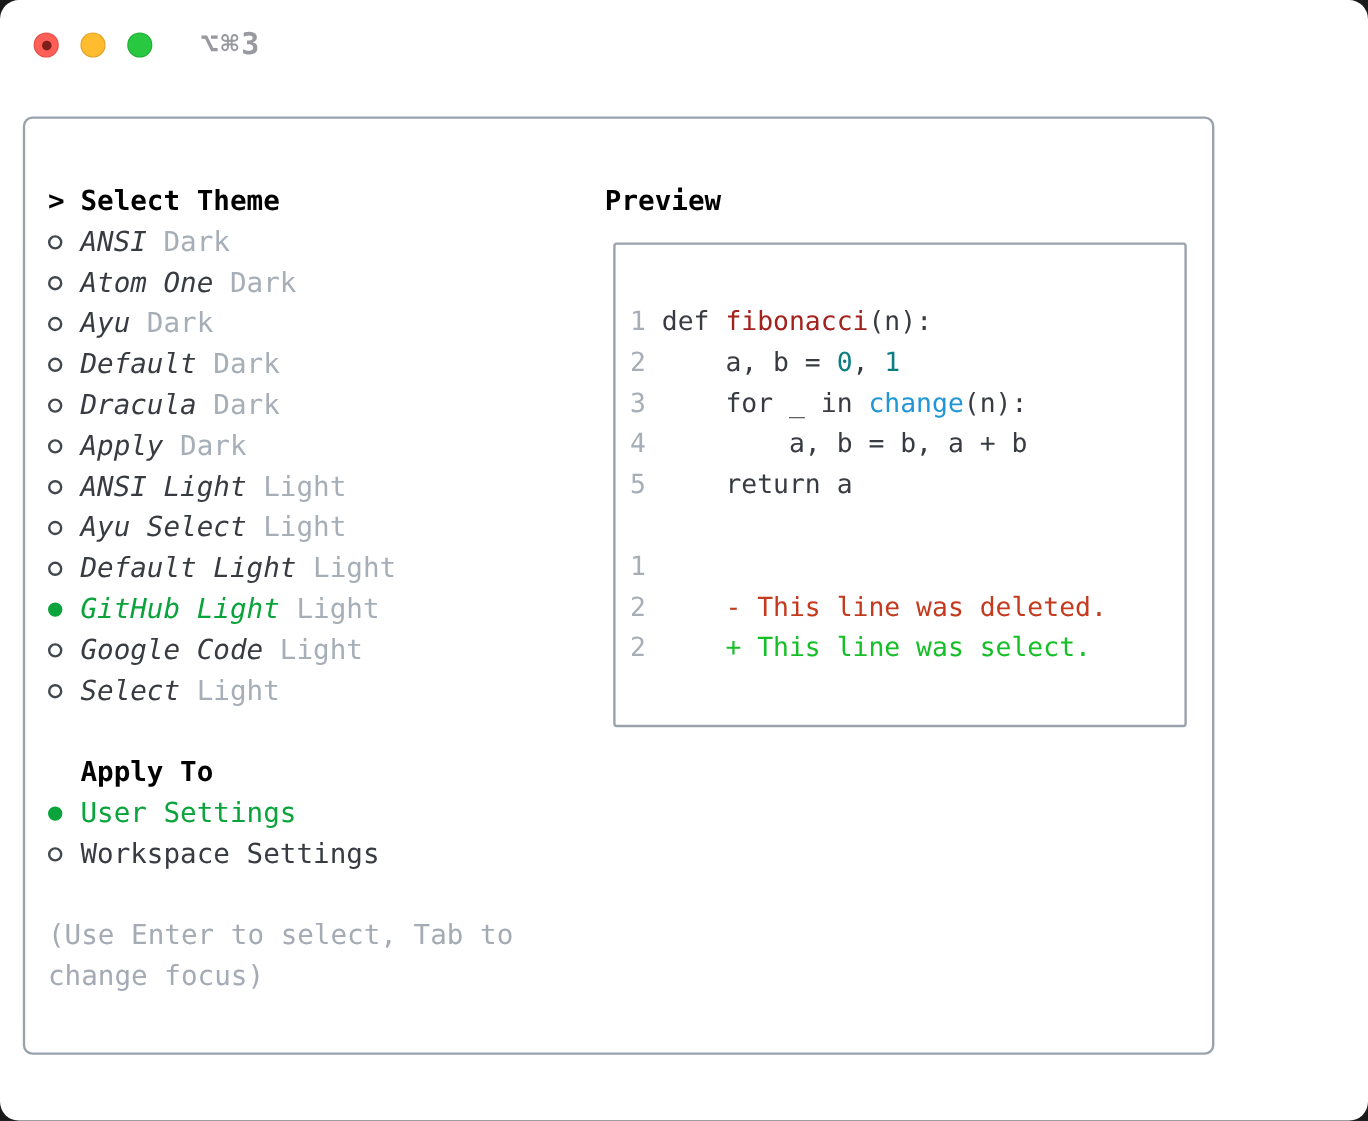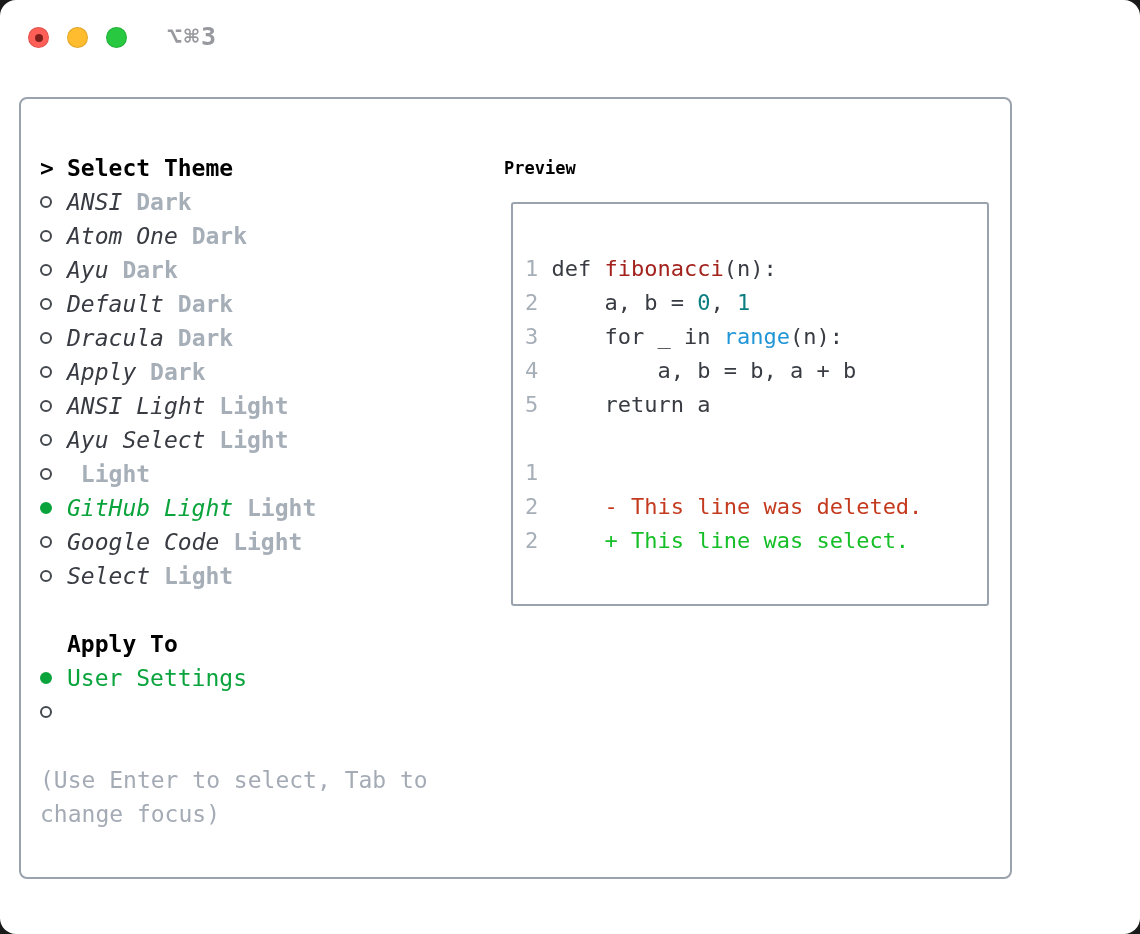--- a/index.html
+++ b/index.html
@@ -38,28 +38,28 @@
   
   .left{position:absolute;left:19px;top:52px;font-size:23px;color:var(--text_dark);}
   .row{height:34px;display:flex;align-items:center;white-space:pre;}
   .marker{width:27px;display:flex;align-items:center;flex:none;}
   .prompt{font-weight:700;color:#000;font-size:23px;}
   .picker-title{font-weight:700;color:#000;}
   .circle{width:12px;height:12px;border:2px solid #43484f;border-radius:50%;display:inline-block;}
   .circle.filled{background:var(--accent_green);border-color:var(--accent_green);}
   .theme-name{color:var(--text_dark);font-style:italic;}
   .theme-name.selected{color:var(--accent_green);}
-  .variant{color:var(--muted_gray);margin-left:1ch;font-weight:bold;}
+  .variant{color:var(--muted_gray);margin-left:1ch;}
   .subtitle{font-weight:700;color:#000;}
   .opt-label{color:var(--text_dark);}
   .opt-label.selected{color:var(--accent_green);}
   .hint{color:var(--hint_gray);text-align:right;}
 
   
-  .preview-title{position:absolute;left:483px;top:52px;height:34px;display:flex;align-items:center;font-weight:700;color:#000;font-size:17px;}
+  .preview-title{position:absolute;left:483px;top:52px;height:34px;display:flex;align-items:center;font-weight:700;color:#000;font-size:23px;}
   .pbox{position:absolute;left:490px;top:103px;width:478px;height:404px;border:2px solid var(--border_gray);border-radius:3px;background:#fff;padding:48px 0 0 12px;overflow:hidden;}
   .cline{height:34px;display:flex;align-items:center;white-space:pre;font-size:22px;line-height:34px;}
   .ln{color:var(--muted_gray);}
   .tok-plain{color:var(--text_dark);}
   .tok-function{color:var(--function_red);}
   .tok-number{color:var(--number_teal);}
   .tok-builtin{color:var(--builtin_blue);}
   .diff-context{color:var(--context_gray);}
   .diff-deleted{color:var(--deleted_red);}
   .diff-added{color:var(--added_green);}
@@ -91,51 +91,51 @@
 
       <div id="theme-list">
           <div class="row"><span class="marker"><span class="circle"></span></span><span class="theme-name">ANSI</span><span class="variant">Dark</span></div>
           <div class="row"><span class="marker"><span class="circle"></span></span><span class="theme-name">Atom One</span><span class="variant">Dark</span></div>
           <div class="row"><span class="marker"><span class="circle"></span></span><span class="theme-name">Ayu</span><span class="variant">Dark</span></div>
           <div class="row"><span class="marker"><span class="circle"></span></span><span class="theme-name">Default</span><span class="variant">Dark</span></div>
           <div class="row"><span class="marker"><span class="circle"></span></span><span class="theme-name">Dracula</span><span class="variant">Dark</span></div>
           <div class="row"><span class="marker"><span class="circle"></span></span><span class="theme-name">Apply</span><span class="variant">Dark</span></div>
           <div class="row"><span class="marker"><span class="circle"></span></span><span class="theme-name">ANSI Light</span><span class="variant">Light</span></div>
           <div class="row"><span class="marker"><span class="circle"></span></span><span class="theme-name">Ayu Select</span><span class="variant">Light</span></div>
-          <div class="row"><span class="marker"><span class="circle"></span></span><span class="variant">Light</span></div>
+          <div class="row"><span class="marker"><span class="circle"></span></span><span class="theme-name">Default Light</span><span class="variant">Light</span></div>
           <div class="row"><span class="marker"><span class="circle filled"></span></span><span class="theme-name selected">GitHub Light</span><span class="variant">Light</span></div>
           <div class="row"><span class="marker"><span class="circle"></span></span><span class="theme-name">Google Code</span><span class="variant">Light</span></div>
           <div class="row"><span class="marker"><span class="circle"></span></span><span class="theme-name">Select</span><span class="variant">Light</span></div>
         </div>
 
       <div class="row"></div>
 
       <div class="row">
         <span class="marker"></span>
         <span class="subtitle">Apply To</span>
       </div>
 
       <div id="apply-list">
           <div class="row"><span class="marker"><span class="circle filled"></span></span><span class="opt-label selected">User Settings</span></div>
-          <div class="row"><span class="marker"><span class="circle"></span></span></div>
+          <div class="row"><span class="marker"><span class="circle"></span></span><span class="opt-label">Workspace Settings</span></div>
         </div>
 
       <div class="row"></div>
 
       <div class="row hint">(Use Enter to select, Tab to</div>
       <div class="row hint">change focus)</div>
     </div>
 
     <div class="preview-title">Preview</div>
 
     <div class="pbox">
       <div id="code-lines">
           <div class="cline"><span class="ln">1 </span><span class="tok-plain">def </span><span class="tok-function">fibonacci</span><span class="tok-plain">(n):</span></div>
           <div class="cline"><span class="ln">2 </span><span class="tok-plain">    a, b = </span><span class="tok-number">0</span><span class="tok-plain">, </span><span class="tok-number">1</span></div>
-          <div class="cline"><span class="ln">3 </span><span class="tok-plain">    for _ in </span><span class="tok-builtin">range</span><span class="tok-plain">(n):</span></div>
+          <div class="cline"><span class="ln">3 </span><span class="tok-plain">    for _ in </span><span class="tok-builtin">change</span><span class="tok-plain">(n):</span></div>
           <div class="cline"><span class="ln">4 </span><span class="tok-plain">        a, b = b, a + b</span></div>
           <div class="cline"><span class="ln">5 </span><span class="tok-plain">    return a</span></div>
         </div>
       <div class="blankline"></div>
       <div id="diff-lines">
           <div class="cline"><span class="ln">1 </span></div>
           <div class="cline"><span class="ln">2 </span><span class="diff-deleted">    - This line was deleted.</span></div>
           <div class="cline"><span class="ln">2 </span><span class="diff-added">    + This line was select.</span></div>
         </div>
     </div>

